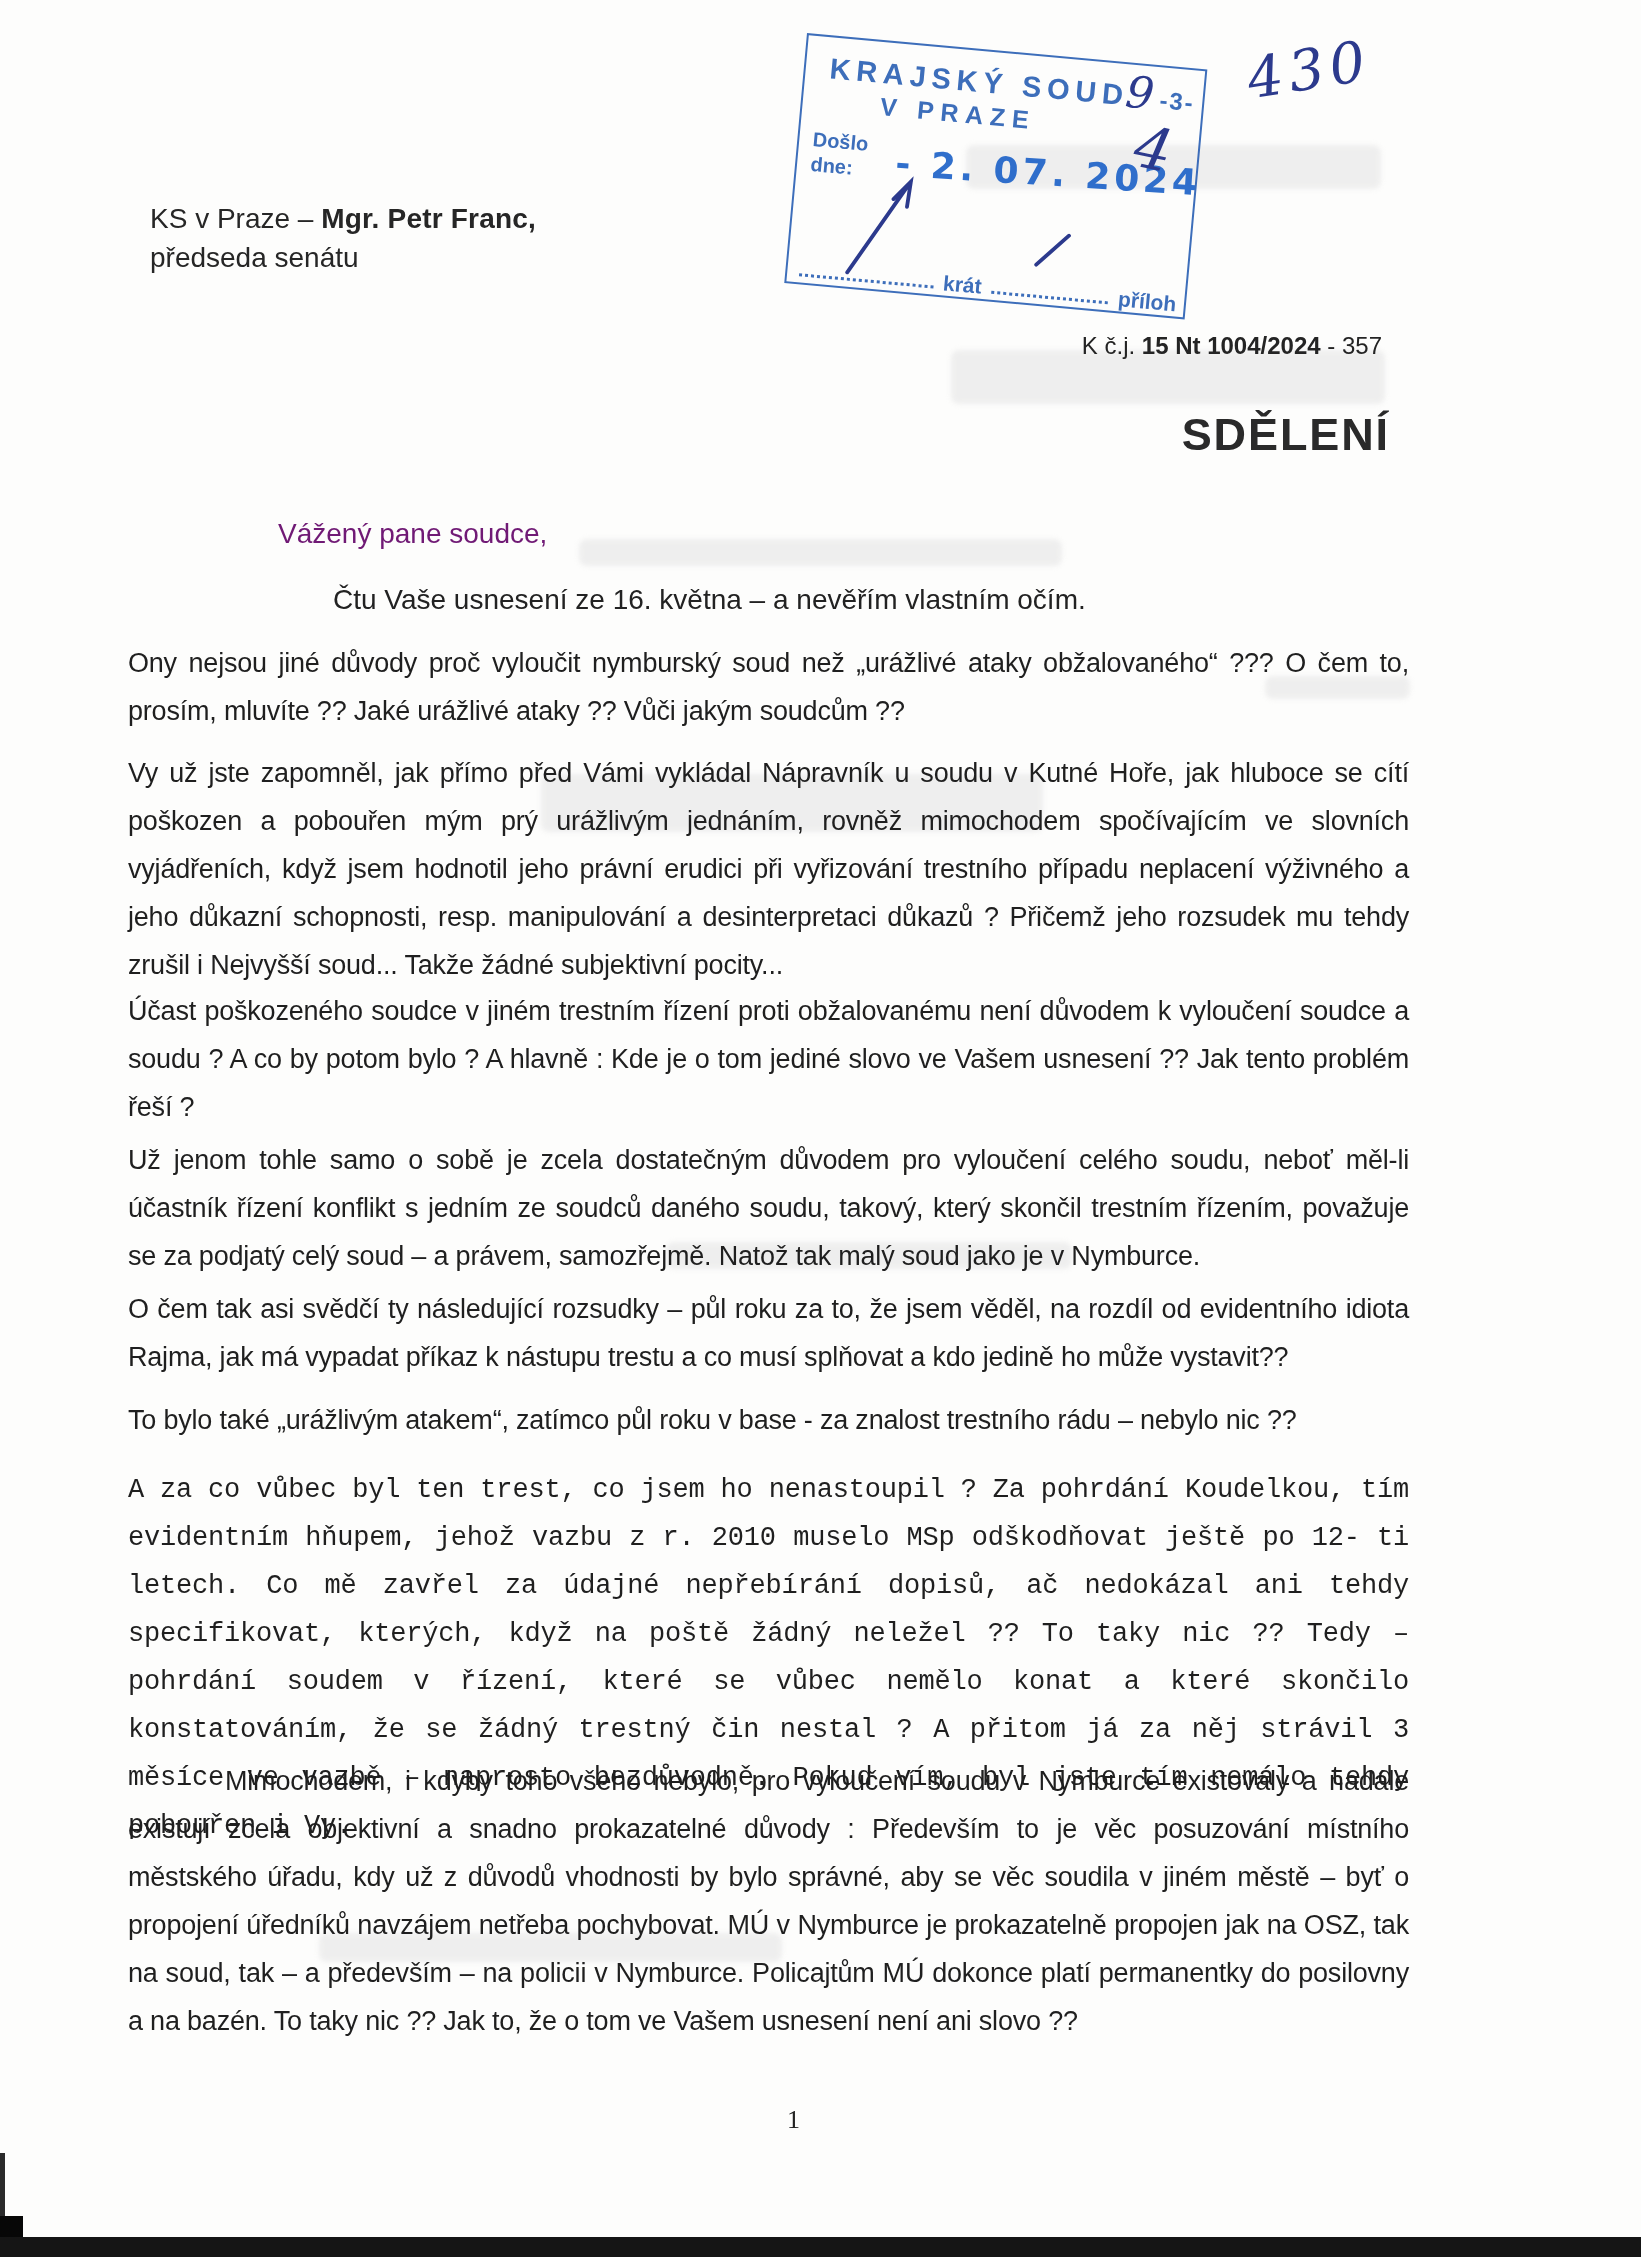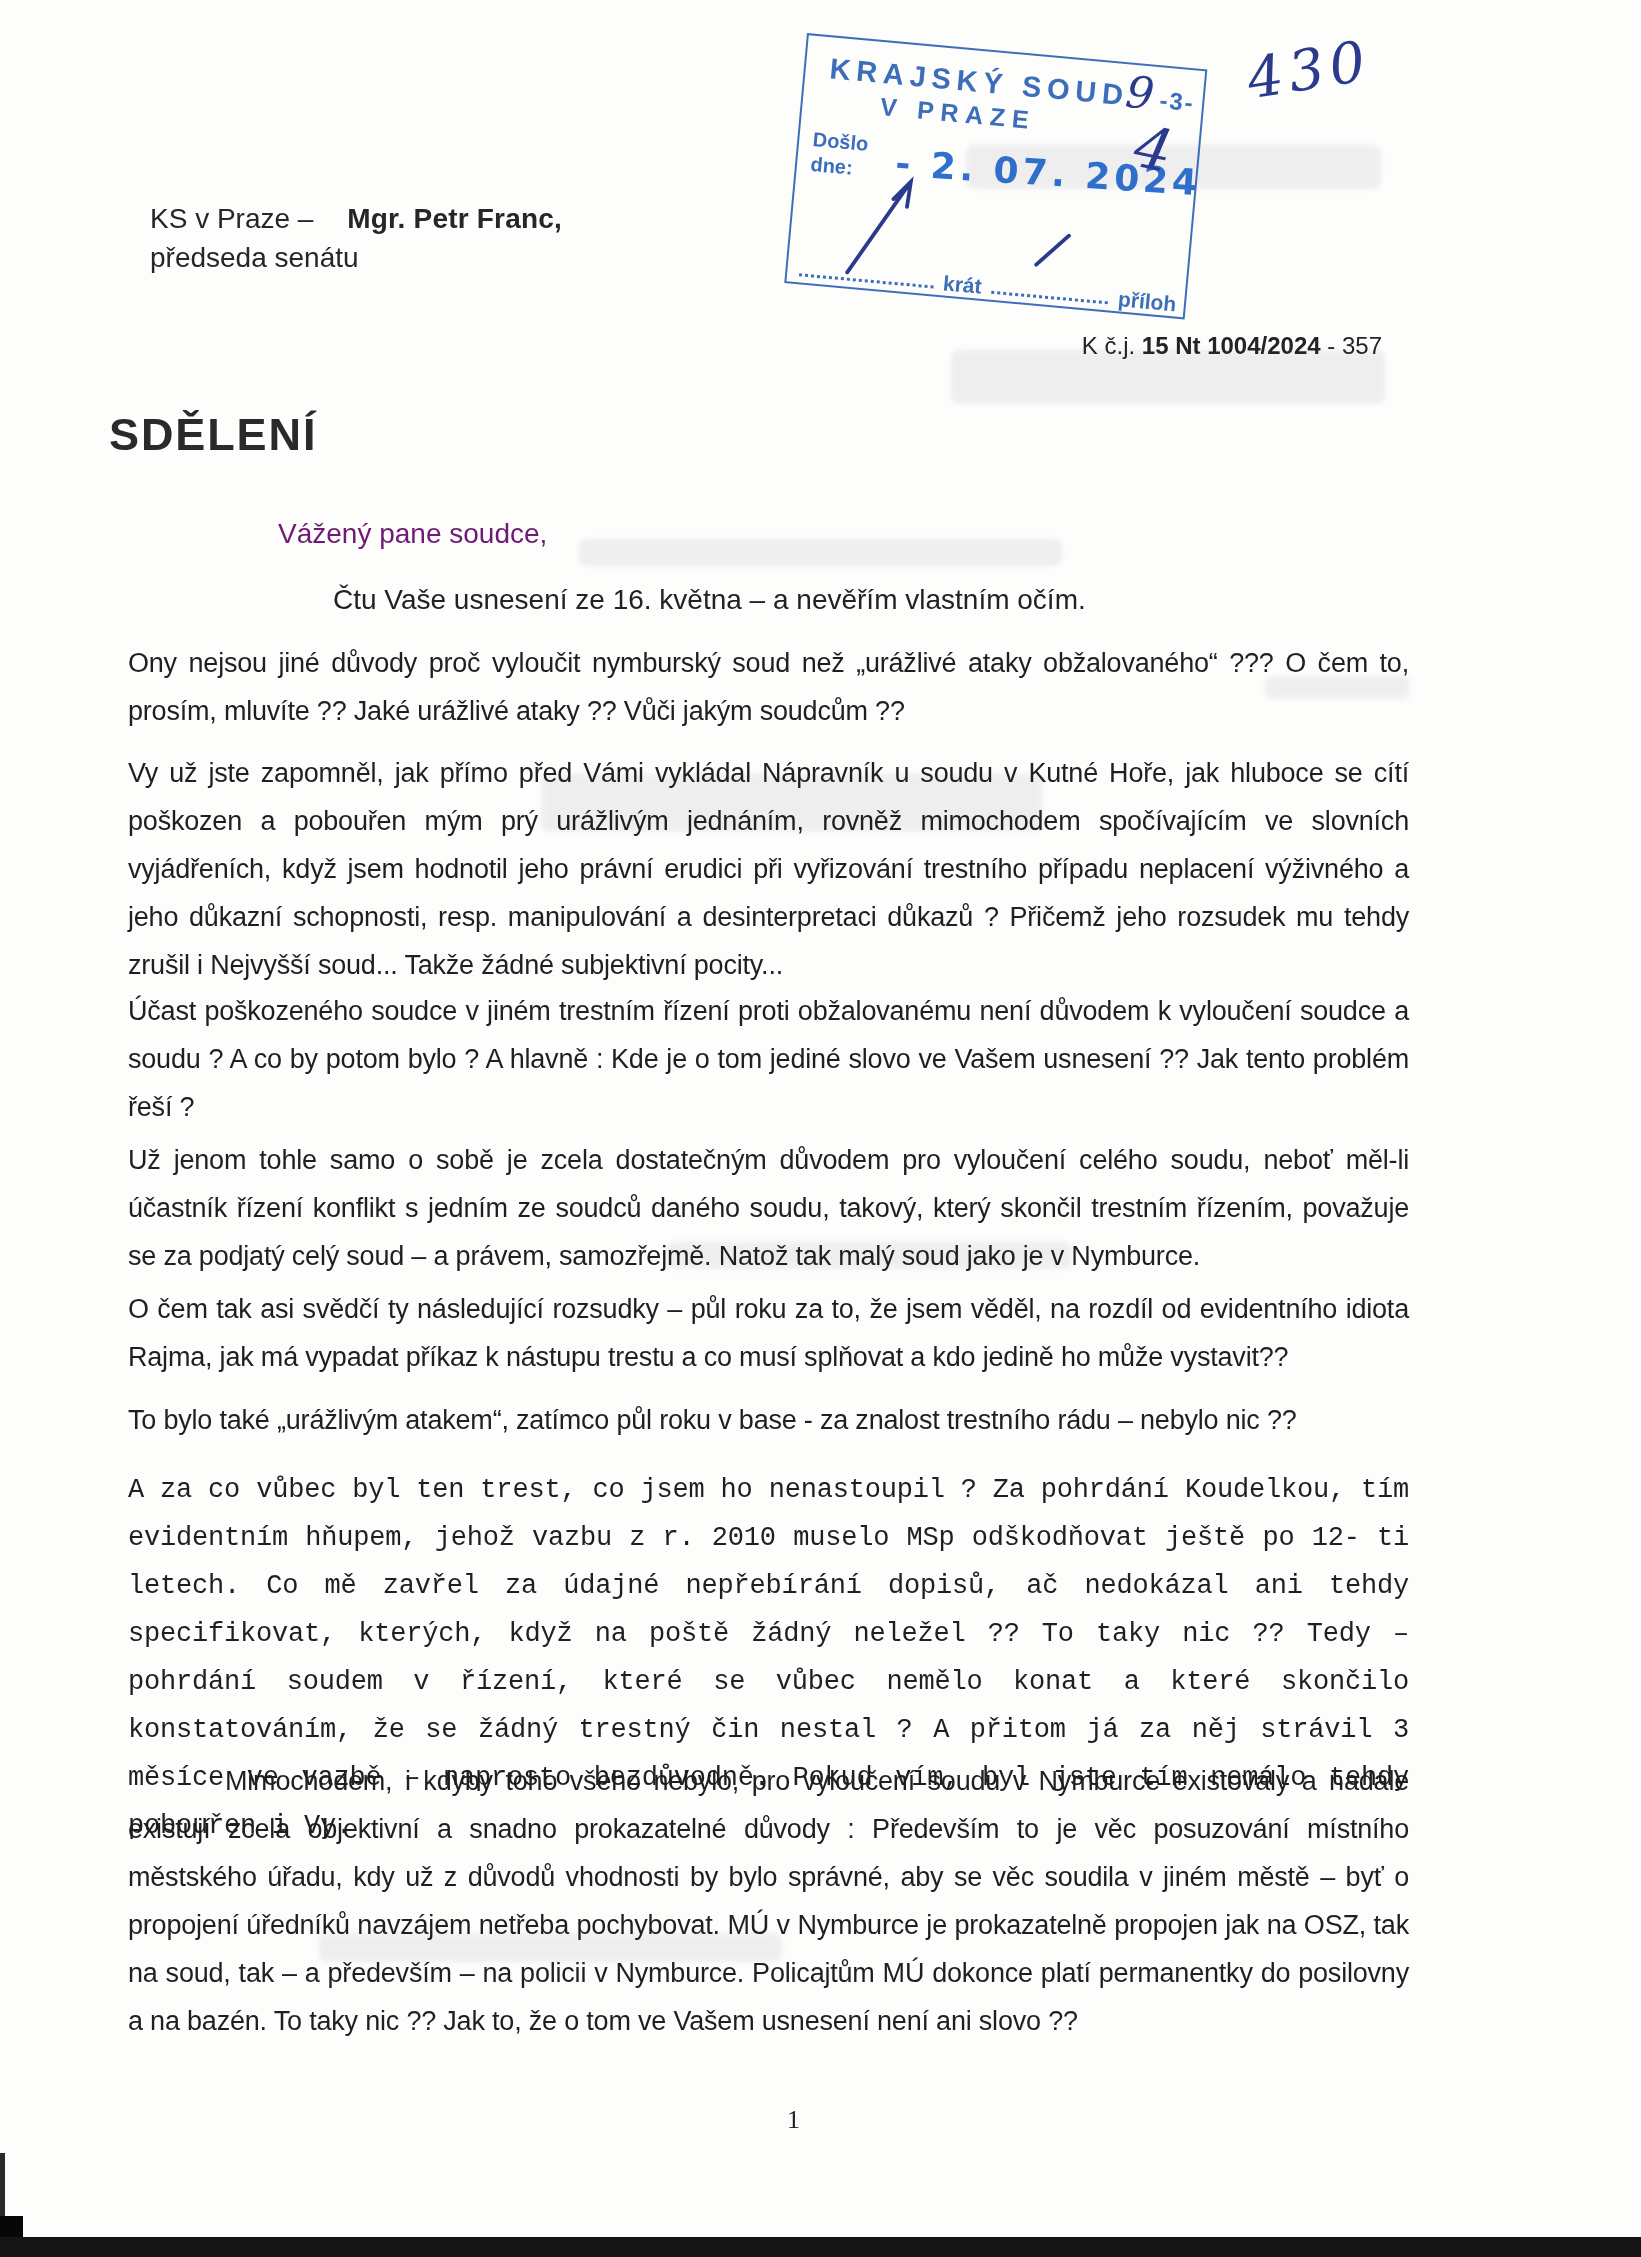--- a/index.html
+++ b/index.html
@@ -43,23 +43,23 @@
   
   .hw { position:absolute; color:#2c3a8d; font-family:"DejaVu Serif", serif;
     font-style:italic; line-height:1; pointer-events:none; }
   .hw-430 { left:1247px; top:42px; font-size:56px; letter-spacing:5.8px; transform:rotate(-9deg); }
   .hw-9   { left:1126px; top:71px; font-size:44px; transform:rotate(7deg); }
   .hw-4   { left:1135px; top:120px; font-size:58px; transform:rotate(12deg); }
   .hw-svg { position:absolute; left:826px; top:164px; }
 
   
   .sender { position:absolute; left:150px; top:199px; font-size:28px; line-height:39px; color:#262626; }
-  .sender b { letter-spacing:0.2px;margin-left:26px; }
+  .sender b { letter-spacing:0.2px; }
   .refline { position:absolute; top:332px; right:259px; font-size:24px; color:#242424; white-space:nowrap; }
-  .doc-title { position:absolute; left:109px; top:409px; width:1281px; text-align:left;
+  .doc-title { position:absolute; left:109px; top:409px; width:1281px; text-align:right;
     font-size:45px; font-weight:bold; letter-spacing:1.9px; color:#2a2a2a; }
   .salutation { position:absolute; left:278px; top:518px; font-size:28px; font-weight:normal; color:#701a75; }
   .opening { position:absolute; left:333px; top:577px; font-size:28px; color:#222;margin-top:7px; }
 
   .para { position:absolute; left:128px; width:1281px; margin:0;
     font-size:27px; line-height:48px; letter-spacing:-0.2px;
     text-align:justify; color:#1f1f1f; }
   .p1 { top:639px; }
   .p2 { top:749px; }
   .p3 { top:987px; }

